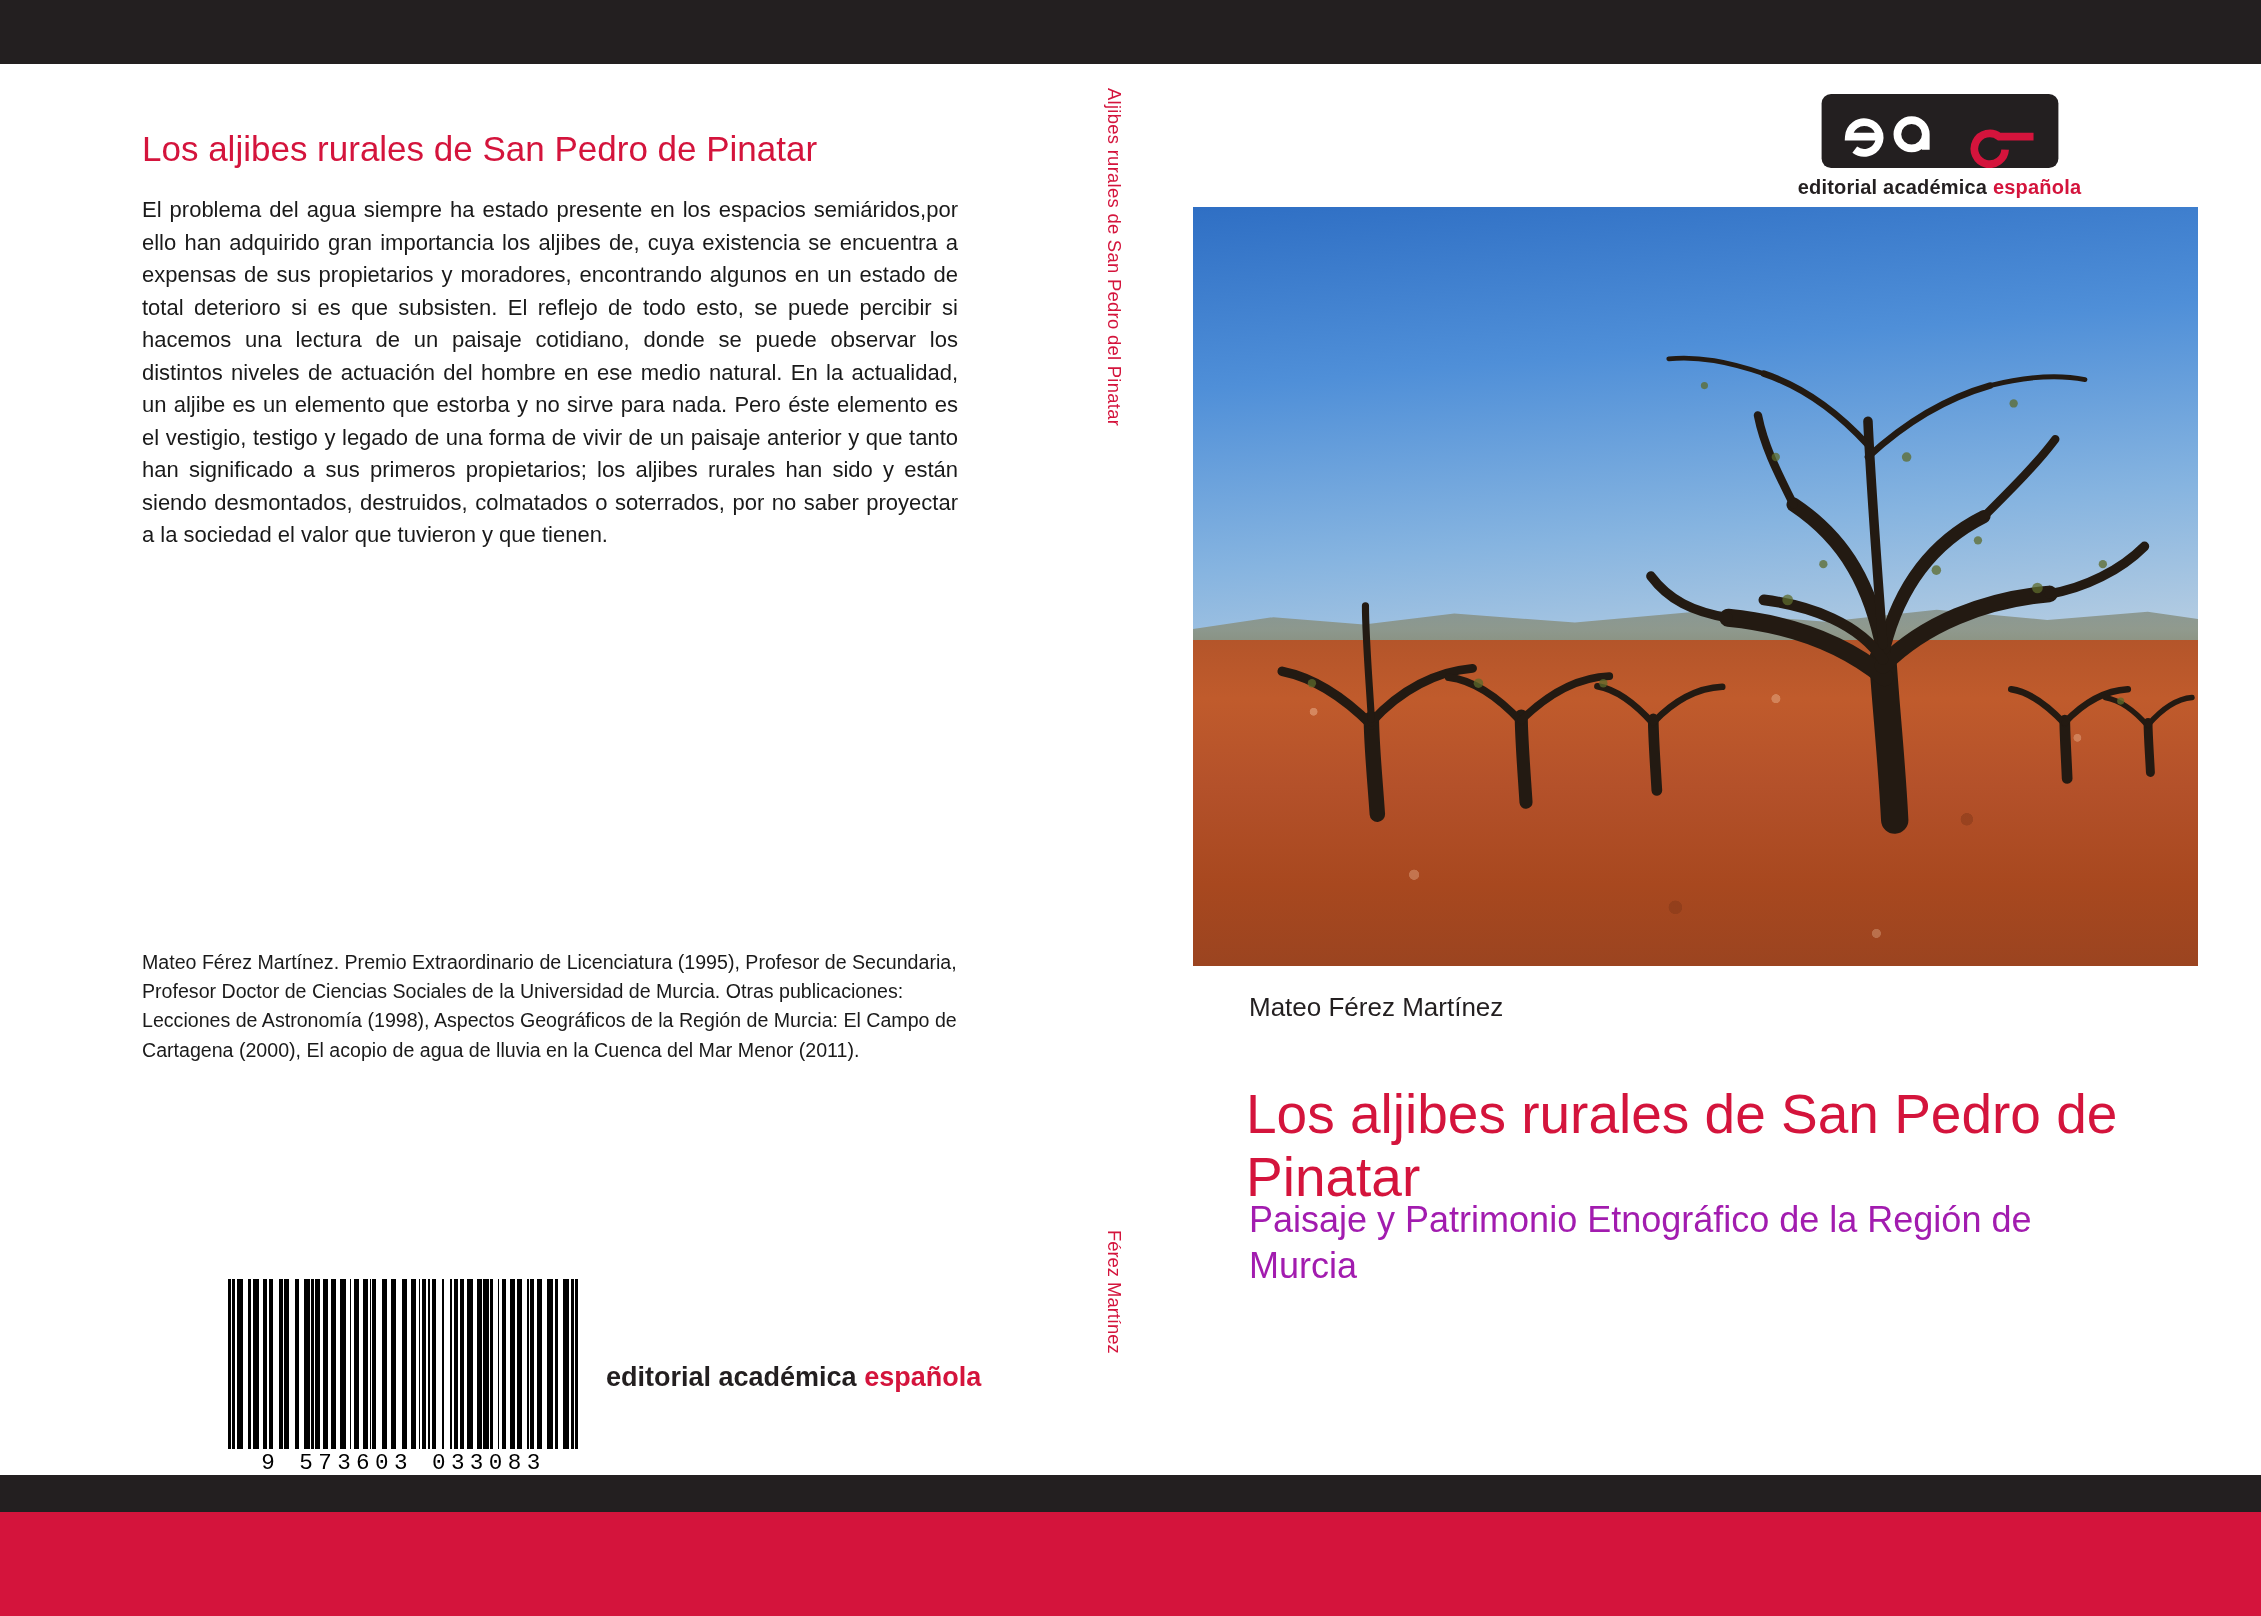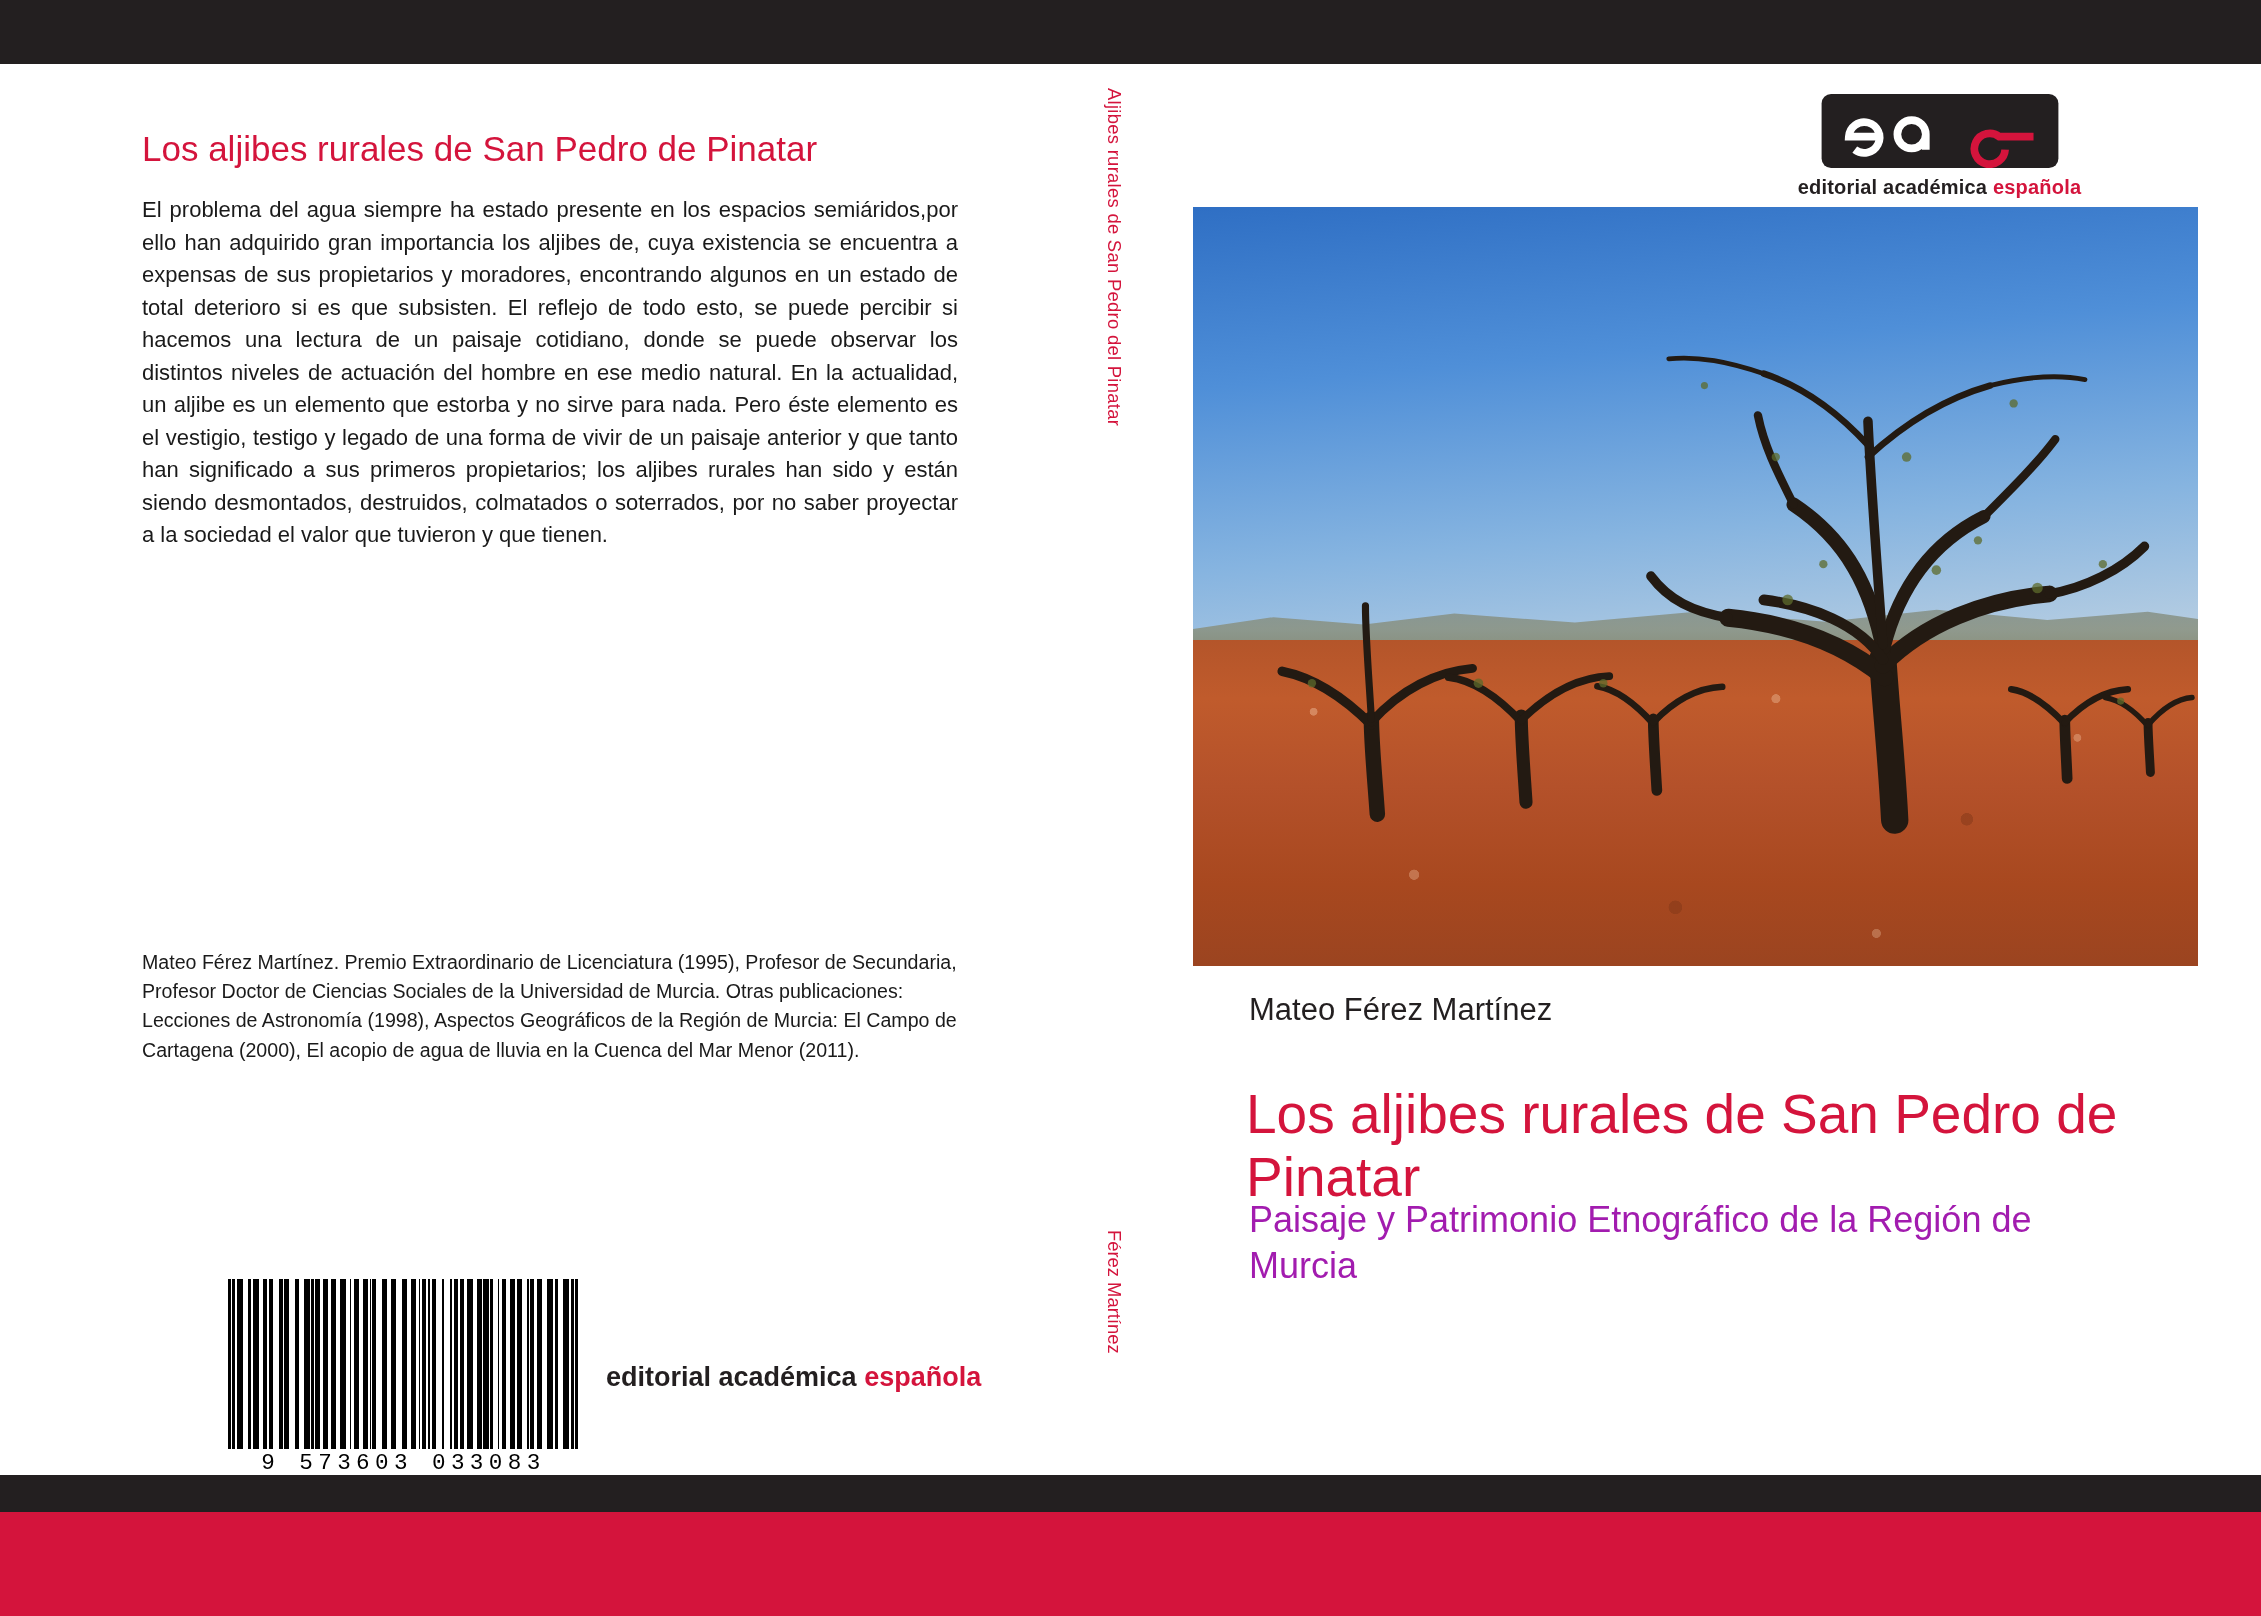--- a/index.html
+++ b/index.html
@@ -229,21 +229,21 @@
   }
   .photo-trees {
     position: absolute; left:0; top:0; width:100%; height:100%;
   }
   .photo-trees svg { display:block; width:100%; height:100%; }
 
   .front-author {
     position: absolute;
     left: 65px;
     top: 928px;
-    font-size: 31px;
+    font-size: 26px;
     color: #231f20;
   }
   .front-title {
     position: absolute;
     left: 62px;
     top: 982px;
     width: 886px;
     font-size: 55px;
     line-height: 1.15;
     color: #d4143c;

